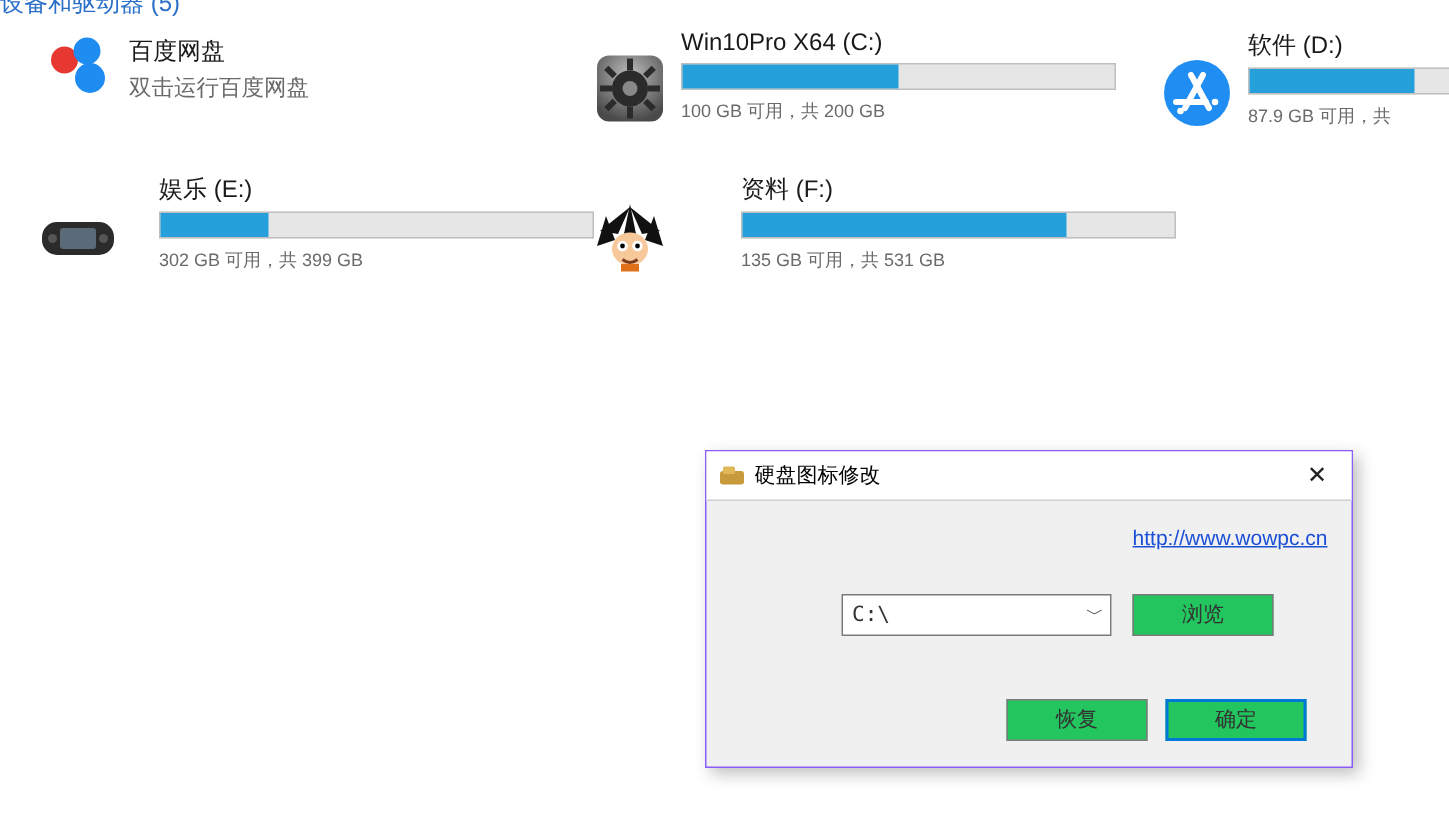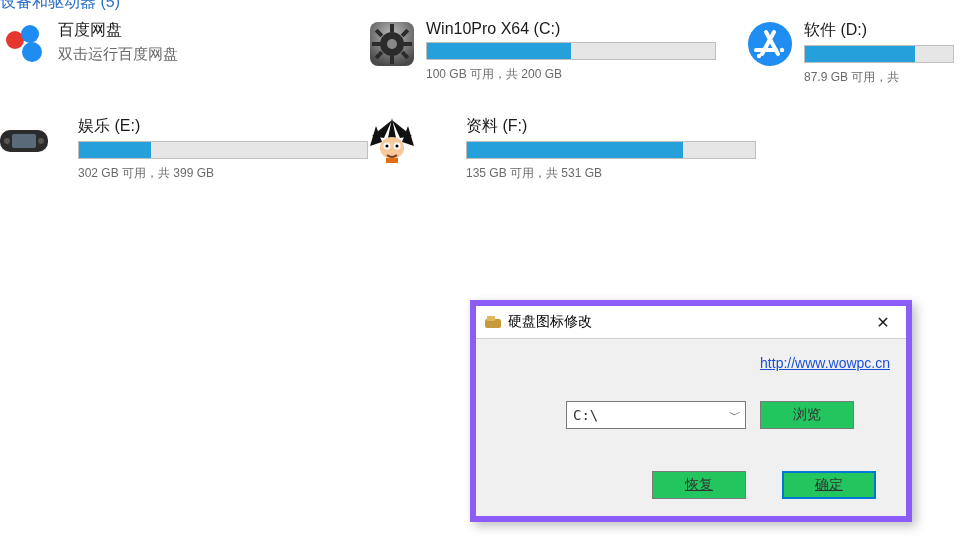--- a/index.html
+++ b/index.html
@@ -22,21 +22,22 @@
   }
   .tiles {
     position: absolute;
     top: 20px;
     left: 0;
     right: 0;
   }
   .tile {
     position: absolute;
     display: flex;
-    align-items: flex-start;
+    align-items: flex-end;
+    margin-left: 28px;
   }
   .tile .icon-box {
     width: 48px;
     height: 48px;
     flex: 0 0 48px;
     margin-right: 10px;
     display: flex;
     align-items: center;
     justify-content: center;
   }
@@ -82,21 +83,21 @@
   }
 
   
   .dialog {
     position: absolute;
     left: 470px;
     top: 300px;
     width: 430px;
     height: 210px;
     background: #f0f0f0;
-    border: 6px solid #8b5cf6;
+    border: 1px solid #8b5cf6;
     box-shadow: 4px 4px 10px rgba(0,0,0,0.25);
   }
   .dlg-titlebar {
     height: 32px;
     background: #ffffff;
     border-bottom: 1px solid #d0d0d0;
     display: flex;
     align-items: center;
     padding-left: 8px;
     position: relative;
@@ -125,21 +126,21 @@
   }
   .combo .chev {
     position:absolute; right:4px; top:50%; transform:translateY(-50%);
     font-size:12px; color:#555;
   }
   .wbtn {
     width:94px; height:28px; border:1px solid #7a7a7a;
     background:#22c55e; display:flex; align-items:center;
     justify-content:center; font-size:14px; box-sizing:border-box;
   }
-  .dlg-btns { position:absolute; right:30px; bottom:18px; display:flex; gap:36px;text-decoration:underline; }
+  .dlg-btns { position:absolute; right:30px; bottom:18px; display:flex; gap:12px; }
   .wbtn.primary { border:2px solid #0078d7; }
 
 </style>
 </head>
 <body>
 
 <div class="header-frag">设备和驱动器 (5)</div>
 
 <div class="tiles">
 

